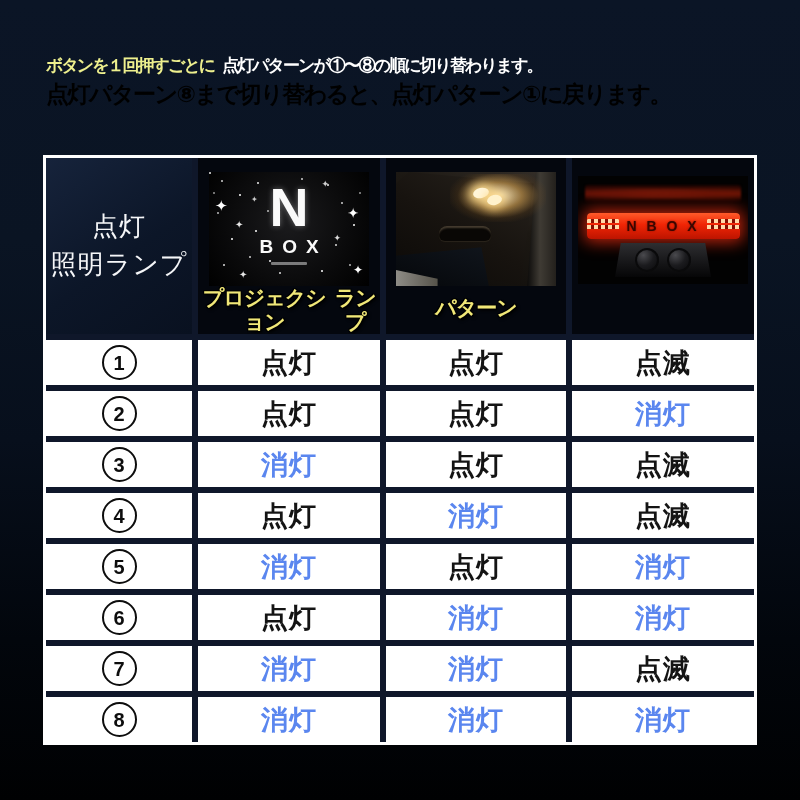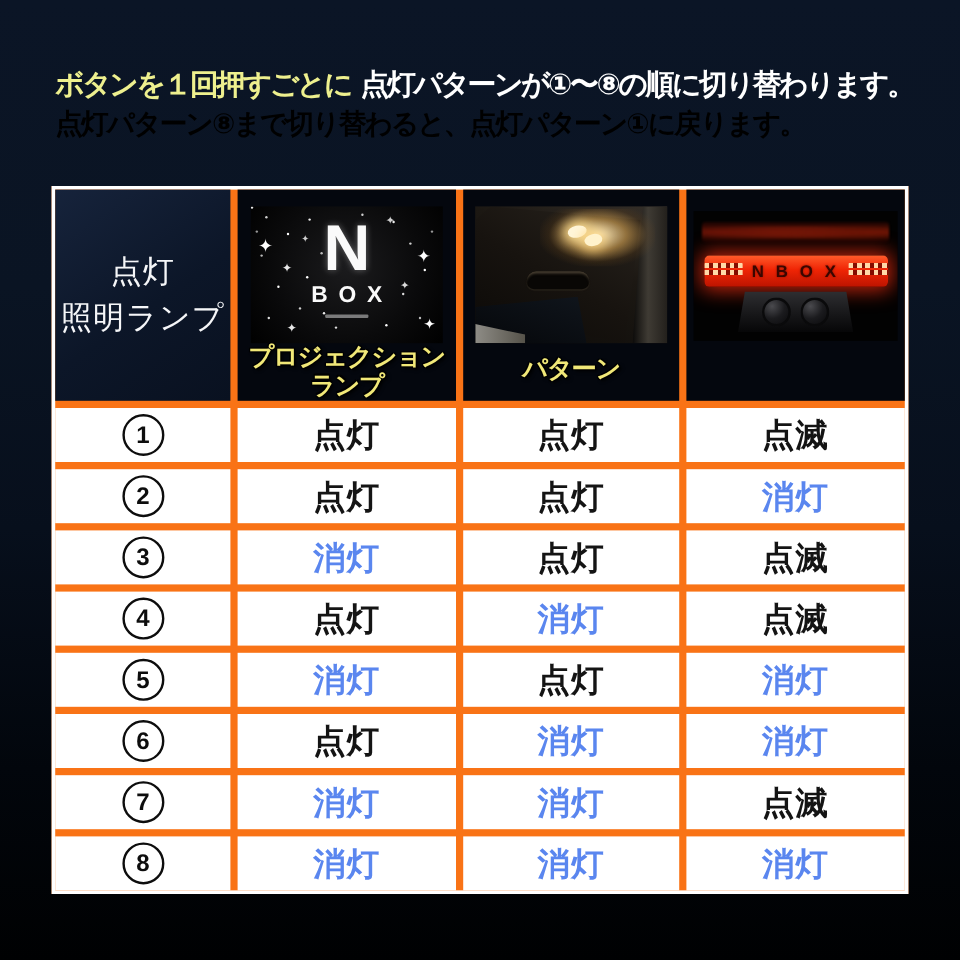--- a/index.html
+++ b/index.html
@@ -4,38 +4,38 @@
 <style>
   html,body{margin:0;padding:0;}
   body{
     width:800px;height:800px;position:relative;overflow:hidden;
     background:linear-gradient(180deg,#0b1526 0%,#0a1423 30%,#070f1c 55%,#02060c 80%,#000102 100%);
     font-family:"Liberation Sans","DejaVu Sans",sans-serif;
     -webkit-font-smoothing:antialiased;
   }
   
   .intro{position:absolute;left:46px;top:54px;width:720px;}
-  .intro-line1{font-size:24px;font-weight:bold;letter-spacing:-2px;white-space:nowrap;}
+  .intro-line1{font-size:17px;font-weight:bold;letter-spacing:-2px;white-space:nowrap;font-family:Liberation Serif, serif;}
   .intro-line1 .hl{color:#eef08e;}
   .intro-line1 .rest{color:#ffffff;margin-left:8px;}
   .intro-line2{margin-top:2px;font-size:23px;font-weight:700;letter-spacing:-1.5px;color:#000000;white-space:nowrap;}
   
   .ptable{
     position:absolute;left:43px;top:155px;width:708px;height:584px;
-    background:#f97316;border:3px solid #ffffff;
+    background:#0f172a;border:3px solid #ffffff;
     display:grid;grid-template-columns:146px 182px 180px 182px;
     grid-template-rows:176px repeat(8,45px);gap:6px;
   }
   .hcell{background:#04070e;display:flex;flex-direction:column;align-items:center;overflow:hidden;}
   .hc-pattern{
     background:linear-gradient(145deg,#16233b 0%,#0c1628 55%,#091120 100%);
     justify-content:center;color:#f5f6f8;font-size:26px;font-weight:500;
     letter-spacing:1px;line-height:1.45;text-align:center;
   }
-  .hlabel{flex:1;display:flex;flex-direction:column;justify-content:center;align-items:center;
+  .hlabel{flex:1;display:flex;flex-direction:row;justify-content:center;align-items:center;
     color:#f1e878;font-weight:bold;font-size:21px;line-height:1.15;letter-spacing:-1px;
     text-shadow:-1px -1px 0 #000,1px -1px 0 #000,-1px 1px 0 #000,1px 1px 0 #000,2px 2px 3px #000;
     padding-bottom:4px;text-align:center;}
   
   .photo{position:relative;width:160px;height:114px;margin-top:14px;flex:0 0 auto;overflow:hidden;}
   
   .proj{background:radial-gradient(circle at 50% 45%,#1b1b1d 0%,#0a0a0b 60%,#000 100%);}
   .proj .stars{position:absolute;inset:0;}
   .proj .stars::before{content:"";position:absolute;width:2px;height:2px;border-radius:50%;background:#e8e8e8;
     box-shadow:12px 8px 0 #cfcfcf,30px 22px 0 #fff,8px 40px 0 #bbb,22px 66px 0 #fff,14px 92px 0 #ddd,

